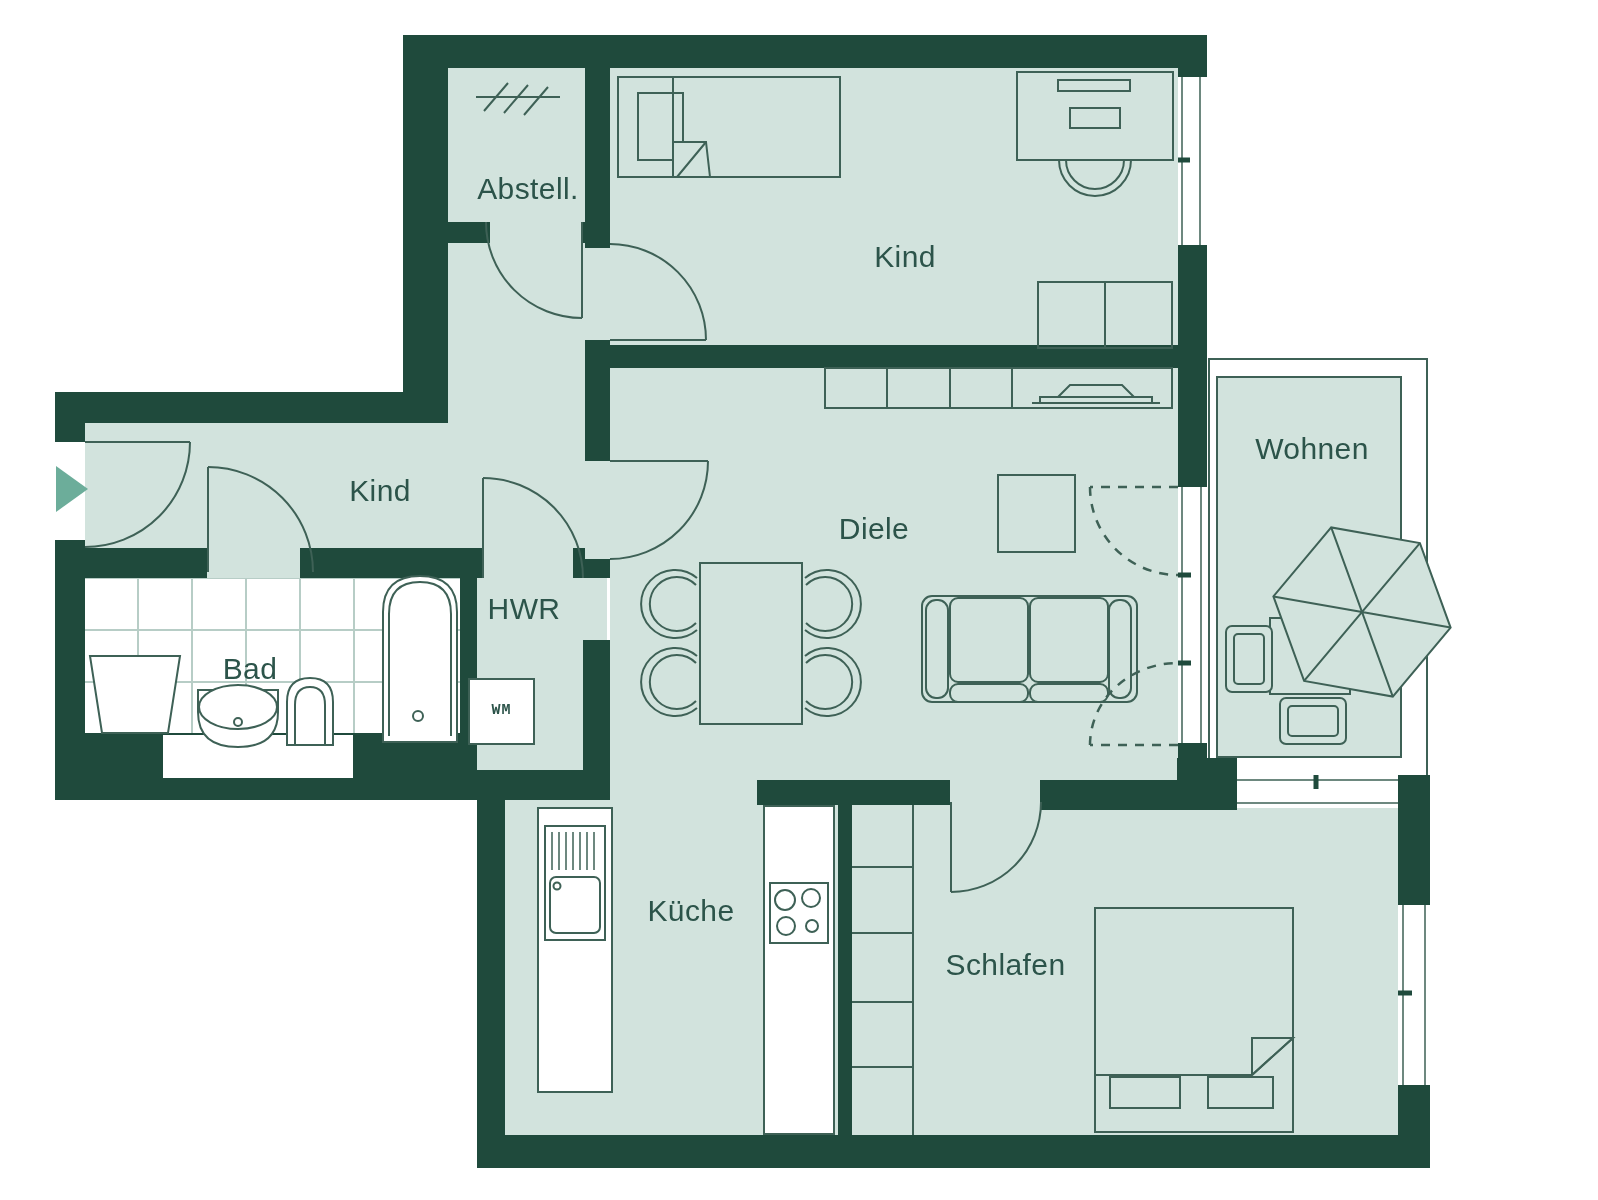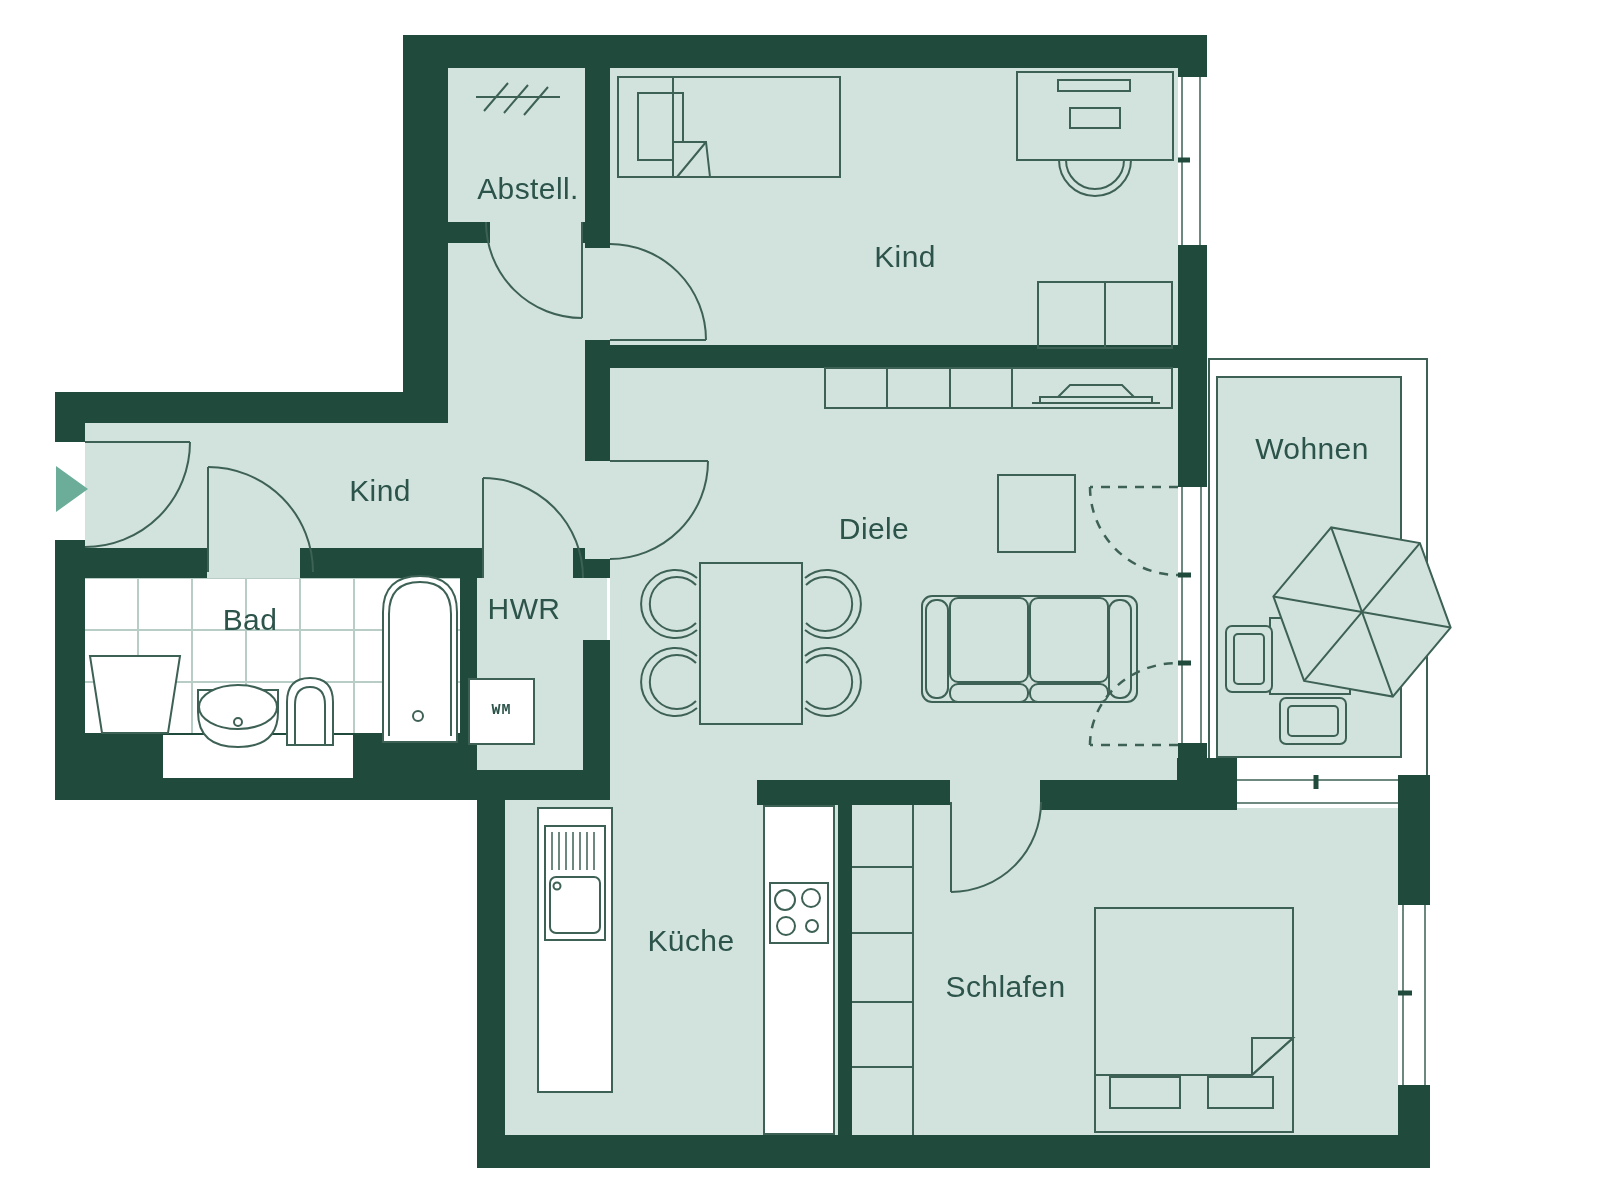--- a/index.html
+++ b/index.html
@@ -248,22 +248,22 @@
     </g>
     <g>
       <polygon class="sf" points="1450.6,627.6 1392.8,696.6 1304.1,680.9 1273.4,596.4 1331.2,527.4 1419.9,543.1"></polygon>
       <path class="s" d="M1450.6,627.6 L1273.4,596.4 M1392.8,696.6 L1331.2,527.4 M1304.1,680.9 L1419.9,543.1"></path>
     </g>
   </svg>
 
   <div class="label" style="left:448px;top:172px;width:160px;">Abstell.</div>
   <div class="label" style="left:845px;top:240px;width:120px;">Kind</div>
   <div class="label" style="left:310px;top:474px;width:140px;">Kind</div>
-  <div class="label" style="left:200px;top:603px;width:100px;">Bad</div>
+  <div class="label" style="left:200px;top:652px;width:100px;">Bad</div>
   <div class="label" style="left:464px;top:592px;width:120px;">HWR</div>
   <div class="label" style="left:794px;top:512px;width:160px;">Diele</div>
   <div class="label" style="left:1232px;top:432px;width:160px;">Wohnen</div>
-  <div class="label" style="left:611px;top:924px;width:160px;">Küche</div>
-  <div class="label" style="left:915px;top:970px;width:160px;padding-left:21px;">Schlafen</div>
+  <div class="label" style="left:611px;top:894px;width:160px;">Küche</div>
+  <div class="label" style="left:915px;top:948px;width:160px;padding-left:21px;">Schlafen</div>
   <div class="label small" style="left:468px;top:702px;width:67px;">WM</div>
 
   <div id="entry-arrow"></div>
 </div>
 
 </body></html>

